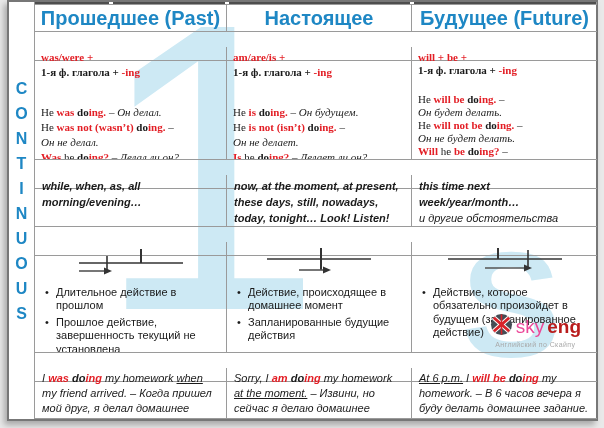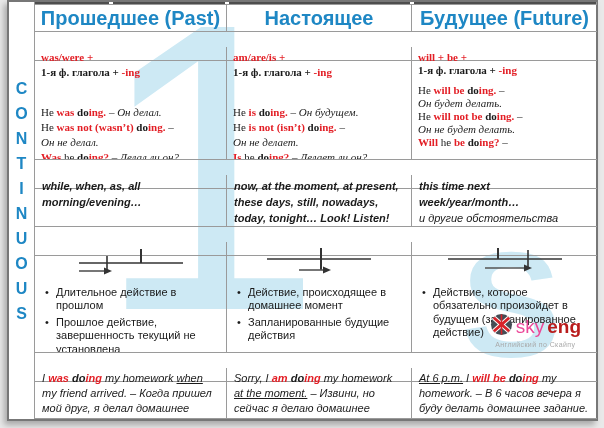--- a/index.html
+++ b/index.html
@@ -24,21 +24,21 @@
      background:transparent;overflow:hidden;}
   .c.last{border-right:none;}
   .span3{grid-column:1/4;}
   .strip{background:linear-gradient(90deg,#4e4e4e 0 74px,#fff 74px 78px,#4e4e4e 78px 190px,
           #fff 190px 194px,#4e4e4e 194px 375px,#fff 375px 379px,#4e4e4e 379px 100%);}
   .hdr{color:var(--blue);font-weight:700;font-size:20px;text-align:center;line-height:26px;}
   .sec{font-size:10.5px;font-weight:700;font-style:italic;text-align:center;line-height:15px;margin-top:28px;}
   .form-cell{padding:3px 6px;font-size:11px;line-height:15px;font-family:Liberation Serif, serif;}
   .form-cell .conj{margin-top:25px;}
   .col-future.form-cell{line-height:13px;padding-top:4px;}
-  .col-future .conj{margin-top:7px;}
+  .col-future .conj{margin-top:16px;}
   .markers-cell{padding:3px 7px;font-size:11px;line-height:16px;}
   .usage-cell{padding:2px 5px 0 5px;font-size:11px;line-height:13.5px;}
   .diagram{text-align:center;margin:2px 0 3px 0;}
   ul.bullets{list-style:none;margin:4px;padding:0;}
   ul.bullets li{position:relative;padding-left:12px;margin-bottom:3px;}
   ul.bullets li:empty{display:none;}
   ul.bullets li::before{content:"\2022";position:absolute;left:1px;top:0;}
   .examples-cell{padding:3px 7px;font-size:11px;line-height:15px;font-style:italic;}
   .rich-line:empty{display:none;}
   

